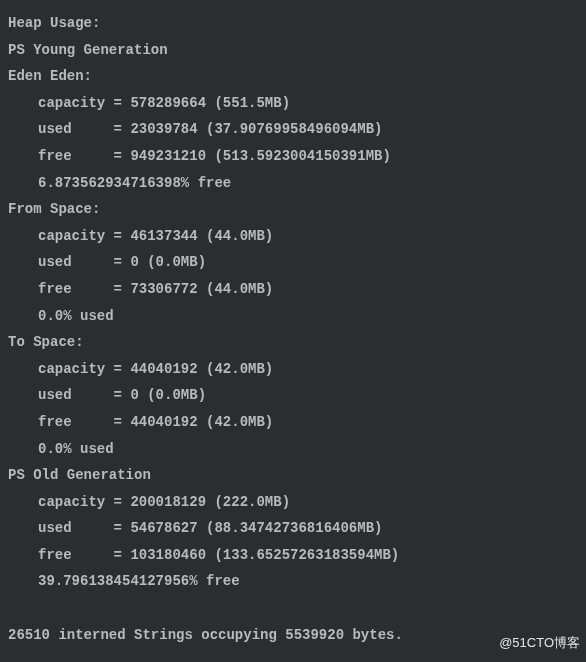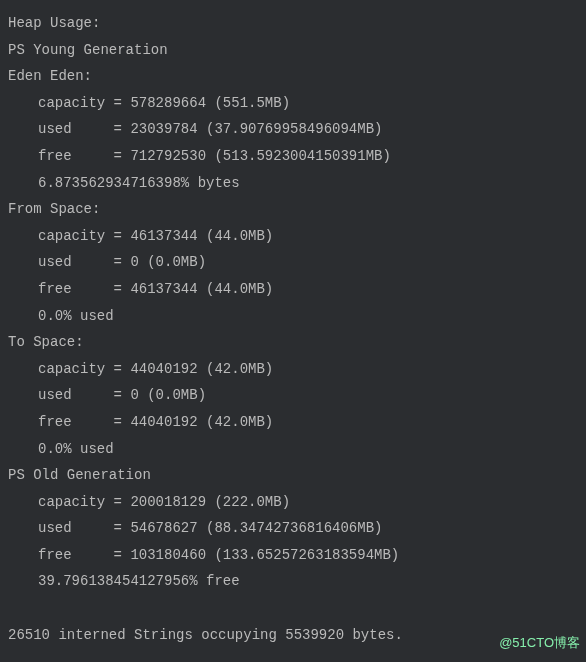--- a/index.html
+++ b/index.html
@@ -14,50 +14,51 @@
       font-size: 14px;
       line-height: 1.9;
       padding: 10px 8px;
       width: 586px;
       height: 662px;
       position: relative;
       overflow: hidden;
     }
     .line {
       white-space: pre;
+      font-weight: bold;
     }
     .indent1 {
       padding-left: 30px;
     }
     .watermark {
       position: absolute;
       bottom: 6px;
       right: 6px;
-      color: #86efac;
+      color: #e5e5e5;
       font-size: 13px;
       font-family: Arial, sans-serif;
     }
   </style>
 </head>
 <body>
 
 <div class="line">Heap Usage:</div>
 
 <div class="line">PS Young Generation</div>
 
 <div class="line">Eden Eden:</div>
 <div class="line indent1">capacity = 578289664 (551.5MB)</div>
 <div class="line indent1">used     = 23039784 (37.90769958496094MB)</div>
-<div class="line indent1">free     = 712792530 (513.5923004150391MB)</div>
-<div class="line indent1">6.873562934716398% bytes</div>
+<div class="line indent1">free     = 949231210 (513.5923004150391MB)</div>
+<div class="line indent1">6.873562934716398% free</div>
 
 <div class="line">From Space:</div>
 <div class="line indent1">capacity = 46137344 (44.0MB)</div>
 <div class="line indent1">used     = 0 (0.0MB)</div>
-<div class="line indent1">free     = 46137344 (44.0MB)</div>
+<div class="line indent1">free     = 73306772 (44.0MB)</div>
 <div class="line indent1">0.0% used</div>
 
 <div class="line">To Space:</div>
 <div class="line indent1">capacity = 44040192 (42.0MB)</div>
 <div class="line indent1">used     = 0 (0.0MB)</div>
 <div class="line indent1">free     = 44040192 (42.0MB)</div>
 <div class="line indent1">0.0% used</div>
 
 <div class="line">PS Old Generation</div>
 <div class="line indent1">capacity = 200018129 (222.0MB)</div>

